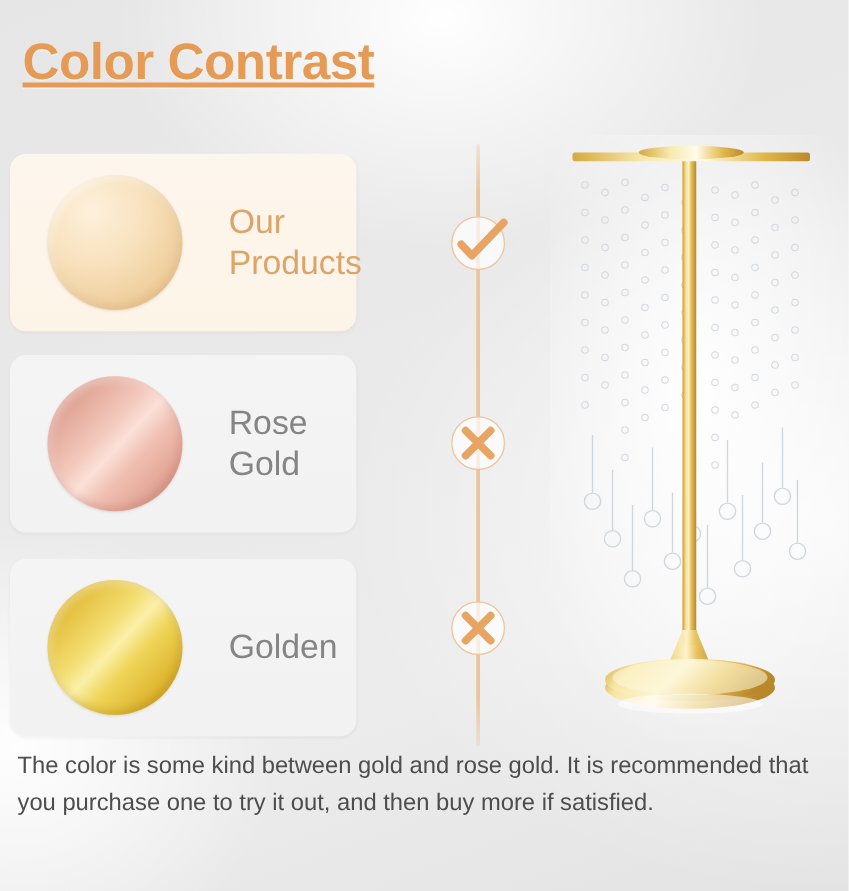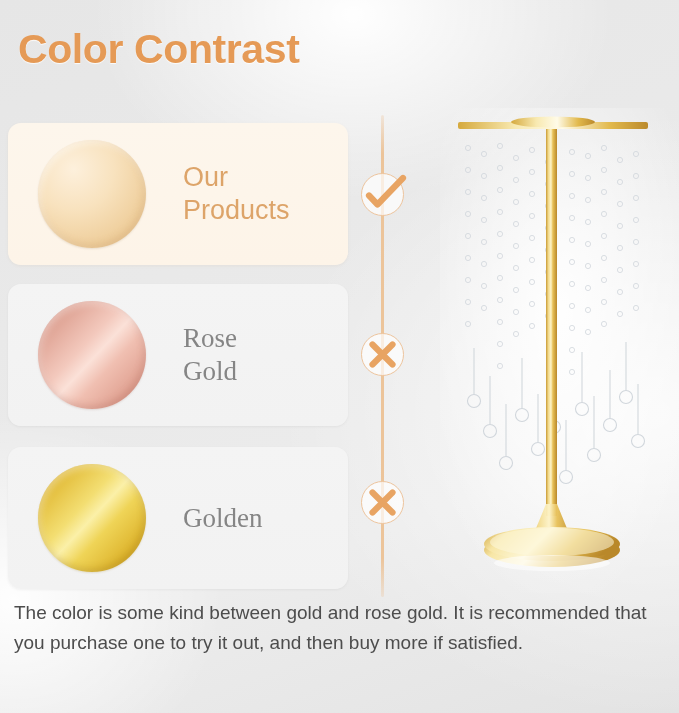--- a/index.html
+++ b/index.html
@@ -30,39 +30,39 @@
   #title {
     position: absolute;
     left: 18px;
     top: 26px;
     font-size: 41px;
     font-weight: bold;
     letter-spacing: -0.4px;
     color: #e59a56;
     text-shadow: 0 1px 1px rgba(255,255,255,0.85);
     white-space: nowrap;
+    text-decoration: underline;
   }
 
   
   .card {
     position: absolute;
     left: 8px;
-    width: 340px;
+    width: 277px;
     height: 142px;
     border-radius: 13px;
     box-sizing: border-box;
   }
   .card.highlight {
     background: linear-gradient(180deg, #fdf6ec 0%, #fdf4e8 100%);
     box-shadow: 0 1px 3px rgba(180,150,110,0.10);
   }
   .card.plain {
     background: linear-gradient(180deg, #f4f4f4 0%, #f2f2f2 100%);
     box-shadow: 0 1px 3px rgba(0,0,0,0.05);
-    font-family: Liberation Serif, serif;
   }
   #card-0 { top: 123px; }
   #card-1 { top: 284px; }
   #card-2 { top: 447px; text-align: right; }
 
   .swatch {
     position: absolute;
     left: 30px;
     top: 17px;
     width: 108px;

